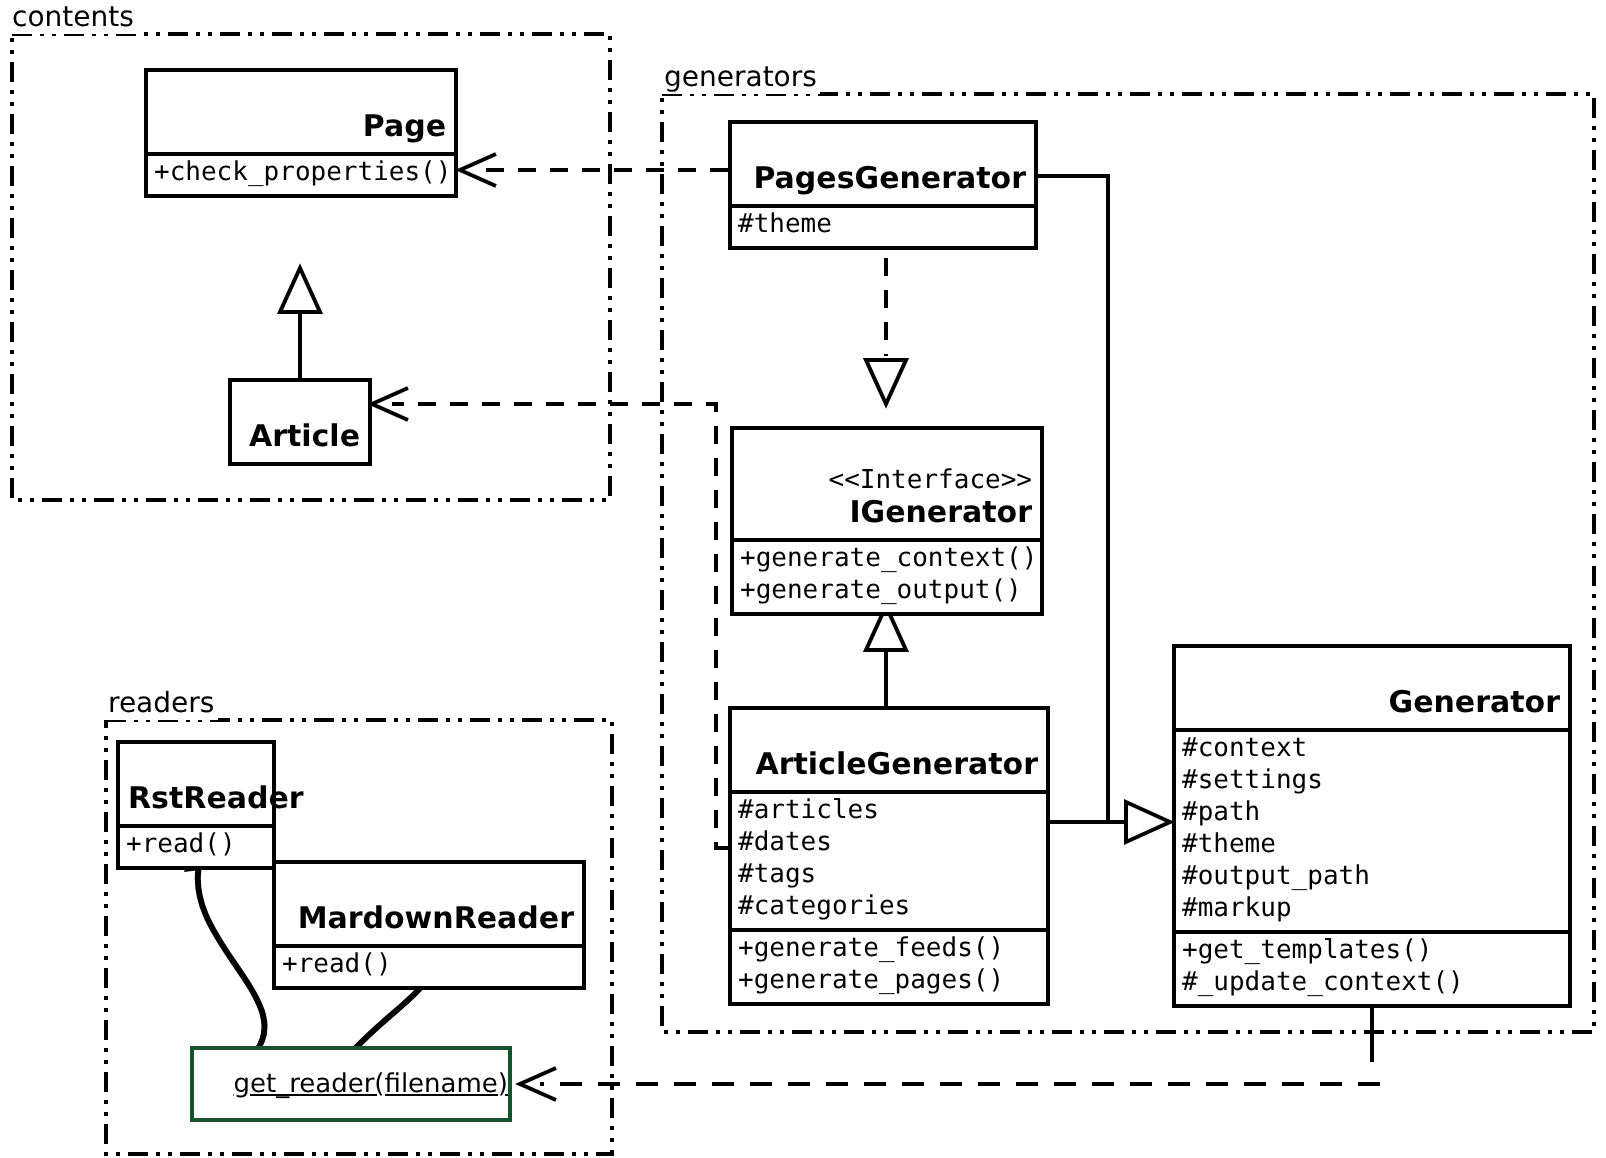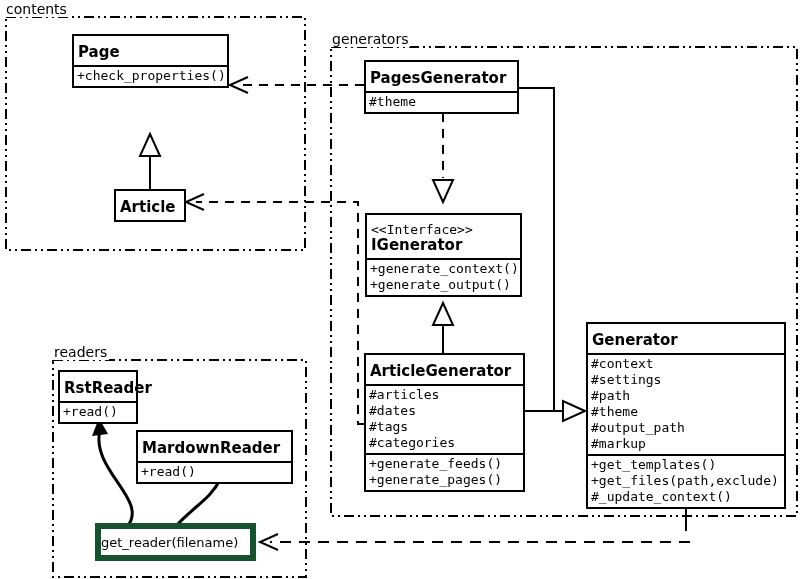--- a/index.html
+++ b/index.html
@@ -3,29 +3,29 @@
 <meta charset="utf-8">
 <style>
   html,body{margin:0;padding:0;background:#ffffff;}
   body{width:803px;height:579px;position:relative;overflow:hidden;
        font-family:"DejaVu Sans", sans-serif;}
   #canvas{position:absolute;left:0;top:0;width:803px;height:579px;}
   .lbl{position:absolute;font-family:"DejaVu Sans", sans-serif;font-size:14px;color:#000;
        white-space:nowrap;background:#fff;padding:0 2px;}
   
   .cls{position:absolute;border:2px solid #000;background:#fff;box-sizing:border-box;}
-  .cls .hdr{font-weight:bold;text-align:left;font-size:15px;padding:8px 4px 4px 4px;
+  .cls .hdr{font-weight:bold;text-align:right;font-size:15px;padding:19px 4px 4px 4px;
             font-family:"DejaVu Sans", sans-serif;line-height:1.1;}
   .cls .hdr .stereo{font-weight:normal;font-size:13px;font-family:"DejaVu Sans Mono", monospace;display:block;}
   .cls .sec{border-top:2px solid #000;padding:1px 3px 2px 3px;}
   .cls .sec div{font-family:"DejaVu Sans Mono", monospace;font-size:13px;line-height:16px;
                 white-space:nowrap;}
-  .plain{position:absolute;border:6px solid #14532d;background:#fff;box-sizing:border-box;
-         display:flex;align-items:center;justify-content:flex-start;
-         font-family:"DejaVu Sans", sans-serif;font-size:13px;}
+  .plain{position:absolute;border:2px solid #14532d;background:#fff;box-sizing:border-box;
+         display:flex;align-items:center;justify-content:flex-end;
+         font-family:"DejaVu Sans", sans-serif;font-size:13px;text-decoration:underline;}
 </style>
 </head>
 <body>
 
 <svg id="canvas" viewBox="0 0 803 579" xmlns="http://www.w3.org/2000/svg">
 
   <rect x="6" y="17" width="299" height="233" fill="none" stroke="#000" stroke-width="2" stroke-dasharray="10,4,2,4,2,4"></rect>
 
   <rect x="331" y="47" width="466" height="469" fill="none" stroke="#000" stroke-width="2" stroke-dasharray="10,4,2,4,2,4"></rect>
 
@@ -132,21 +132,20 @@
   <div class="sec">
     <div>#context</div>
     <div>#settings</div>
     <div>#path</div>
     <div>#theme</div>
     <div>#output_path</div>
     <div>#markup</div>
   </div>
   <div class="sec">
     <div>+get_templates()</div>
-    <div>+get_files(path,exclude)</div>
     <div>#_update_context()</div>
   </div>
 </div>
 
 <div class="cls" style="left:58px;top:370px;width:80px;">
   <div class="hdr">RstReader</div>
   <div class="sec">
     <div>+read()</div>
   </div>
 </div>

